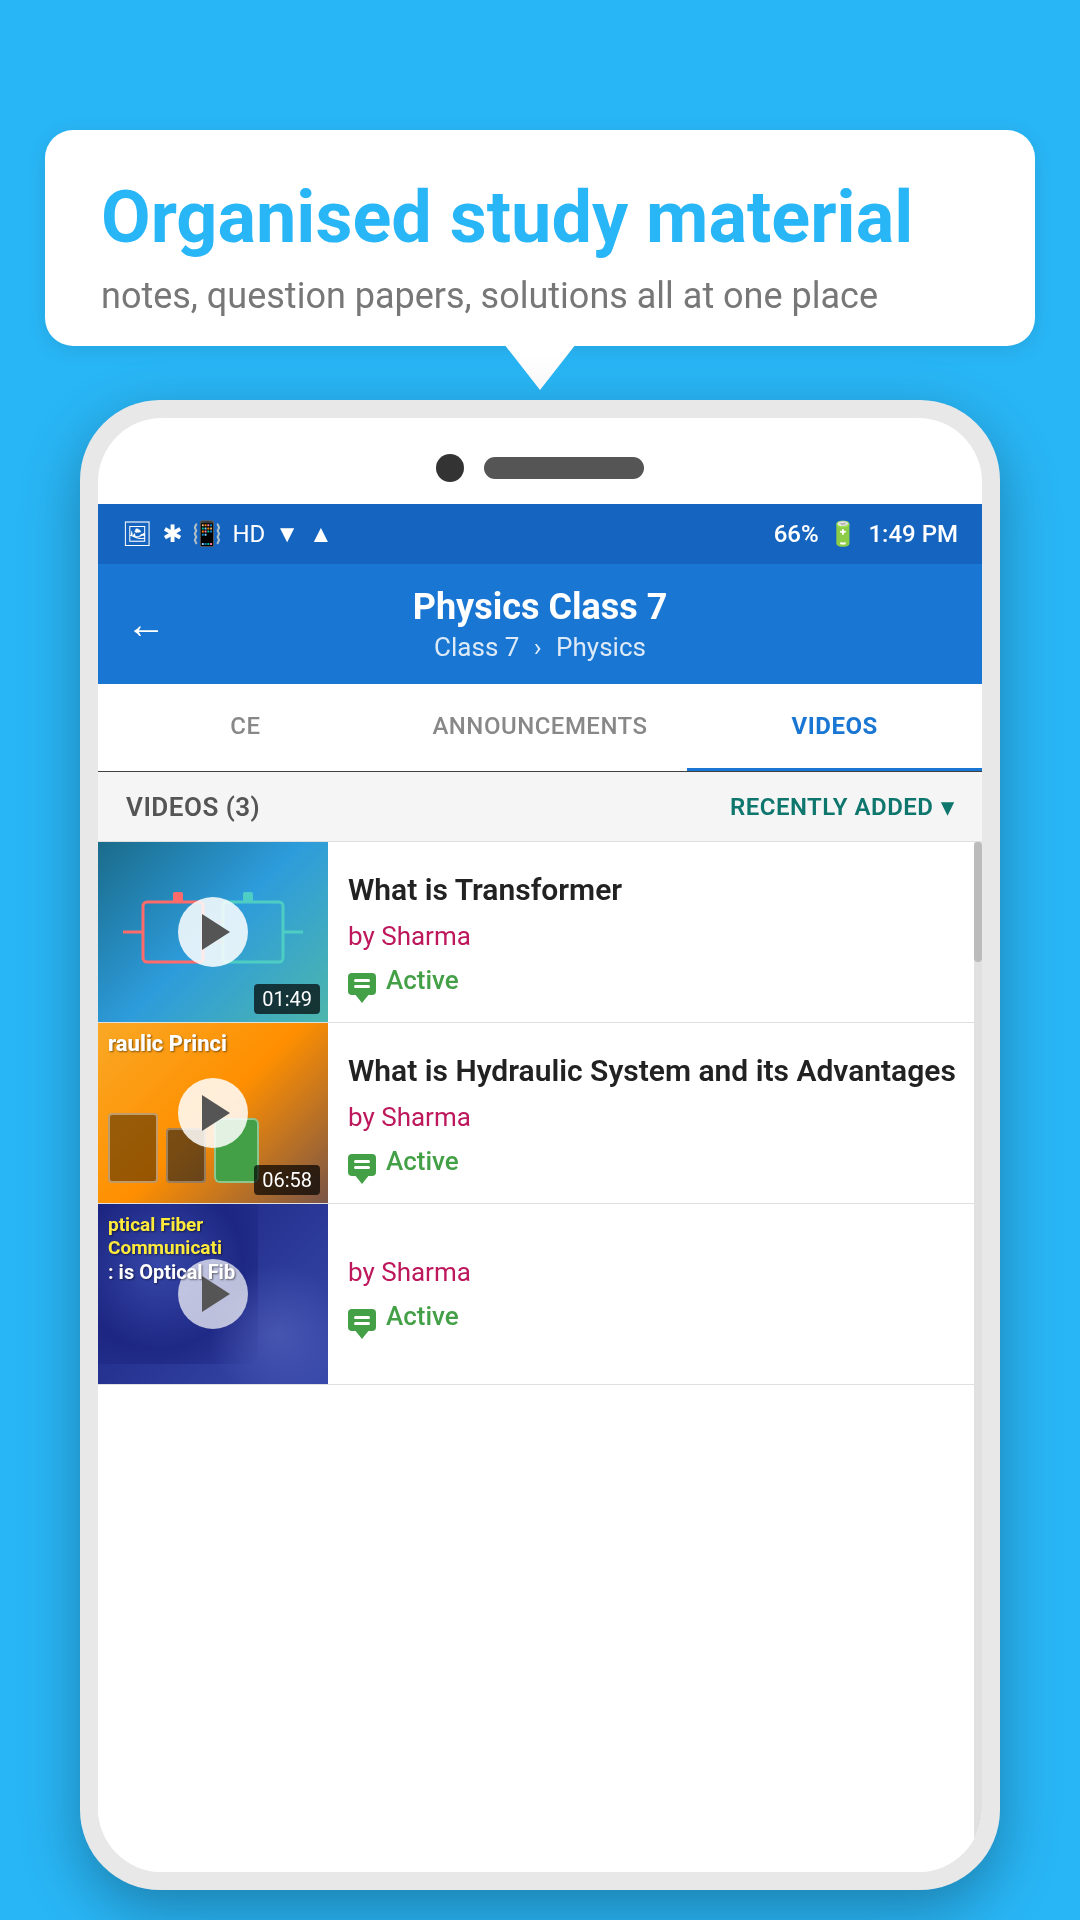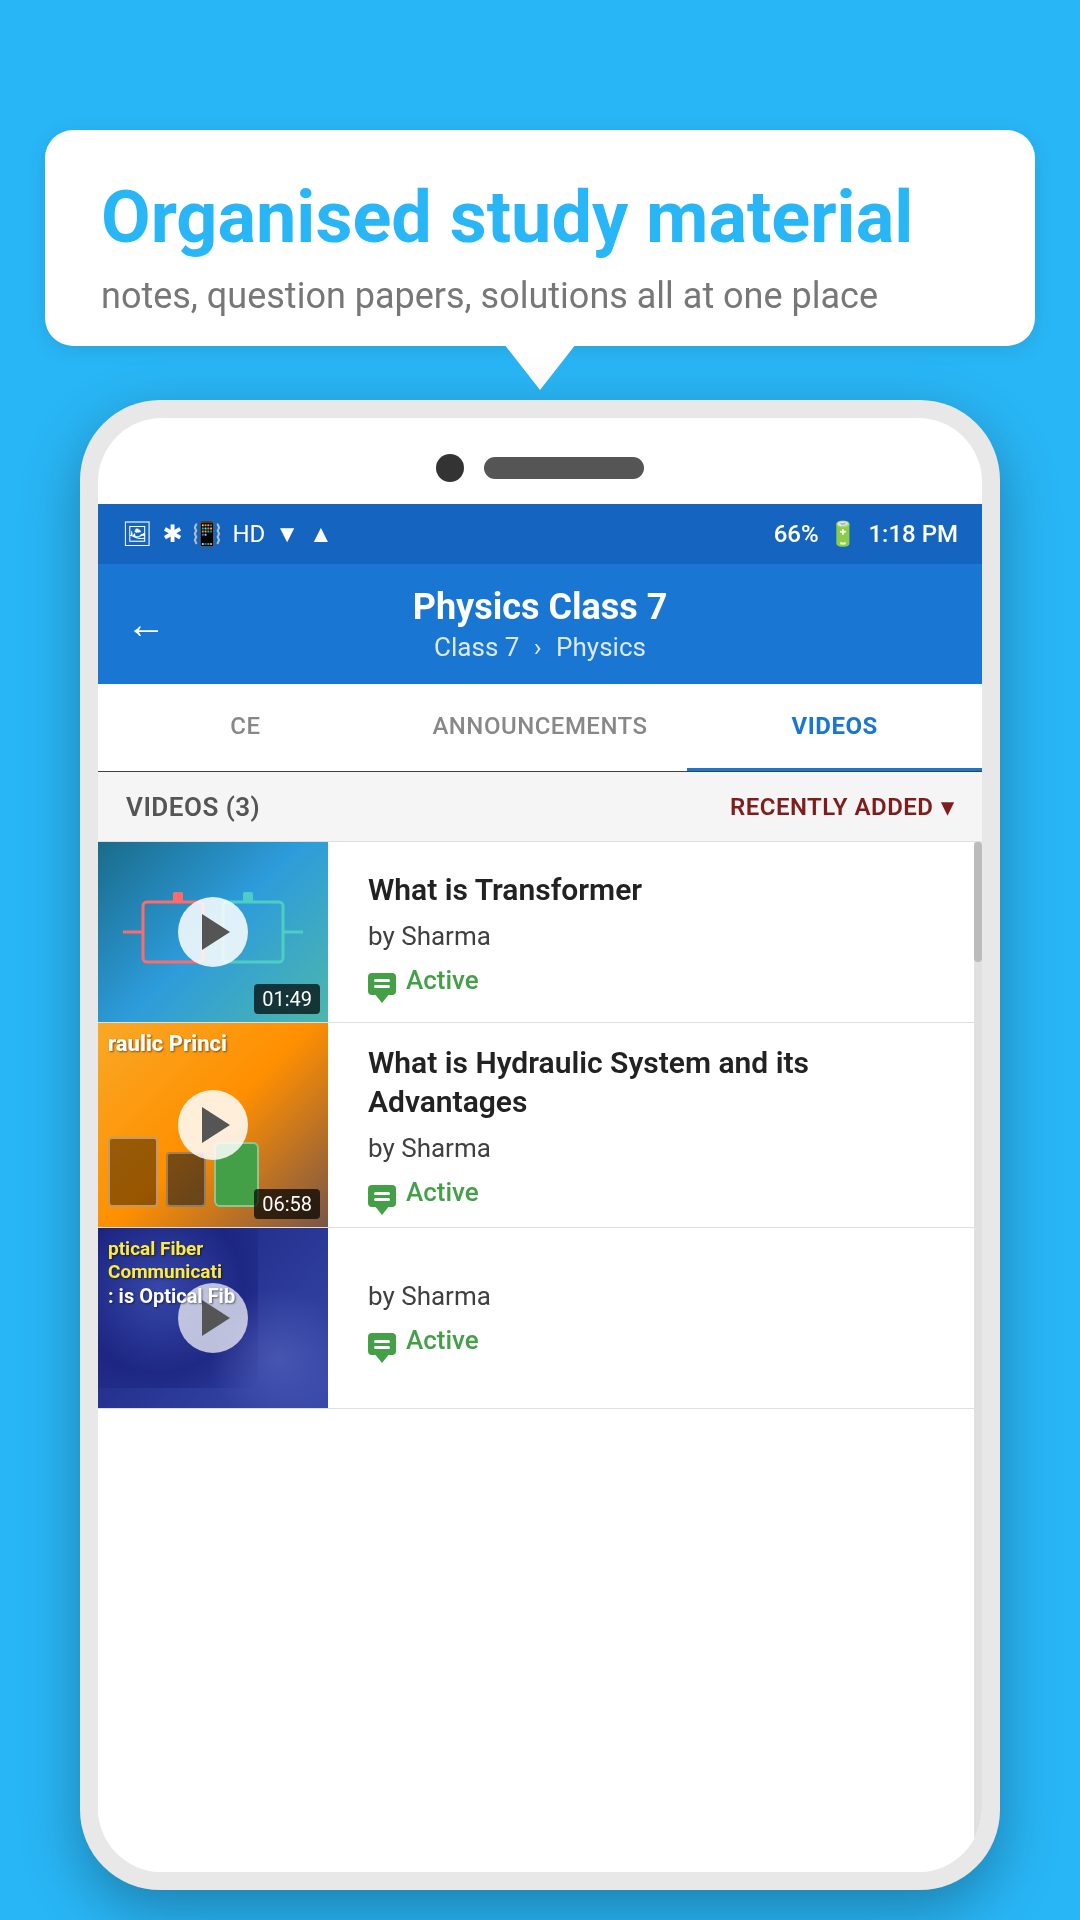--- a/index.html
+++ b/index.html
@@ -222,21 +222,21 @@
       color: #555;
       font-weight: 600;
       letter-spacing: 0.5px;
     }
 
     .sort-btn {
       display: flex;
       align-items: center;
       gap: 8px;
       font-size: 24px;
-      color: #7f1d1d;
+      color: #0f766e;
       font-weight: 600;
       letter-spacing: 0.5px;
       cursor: pointer;
     }
 
     
     .video-list {
       overflow-y: auto;
     }
 
@@ -315,37 +315,37 @@
       right: 8px;
       background: rgba(0,0,0,0.7);
       color: white;
       font-size: 20px;
       padding: 3px 8px;
       border-radius: 4px;
     }
 
     .video-info {
       flex: 1;
-      padding: 20px 40px;
+      padding: 20px 20px;
       display: flex;
       flex-direction: column;
       justify-content: center;
     }
 
     .video-title {
       font-size: 30px;
       font-weight: 600;
       color: #222;
       line-height: 1.3;
       margin-bottom: 12px;
     }
 
     .video-author {
       font-size: 26px;
-      color: #404040;
+      color: #be185d;
       margin-bottom: 14px;
     }
 
     .active-badge {
       display: flex;
       align-items: flex-end;
       gap: 10px;
       font-size: 26px;
       color: #43a047;
       font-weight: 500;
@@ -429,21 +429,21 @@
           <span>🖼</span>
           <span>✱</span>
           <span>📳</span>
           <span>HD</span>
           <span>▼</span>
           <span>▲</span>
         </div>
         <div class="status-right">
           <span>66%</span>
           <span>🔋</span>
-          <span>1:18 PM</span>
+          <span>1:49 PM</span>
         </div>
       </div>
 
       <div class="app-bar">
         <div class="back-arrow">←</div>
         <div class="app-bar-title">Physics Class 7</div>
         <div class="app-bar-subtitle">
           <span>Class 7</span>
           <span class="breadcrumb-separator">›</span>
           <span>Physics</span>

